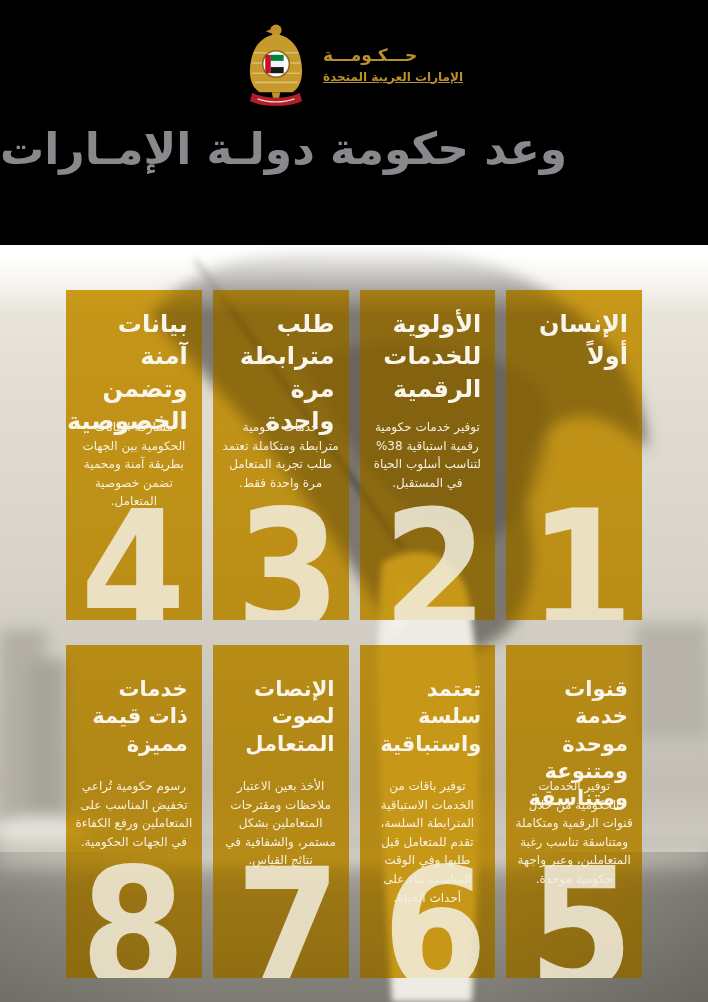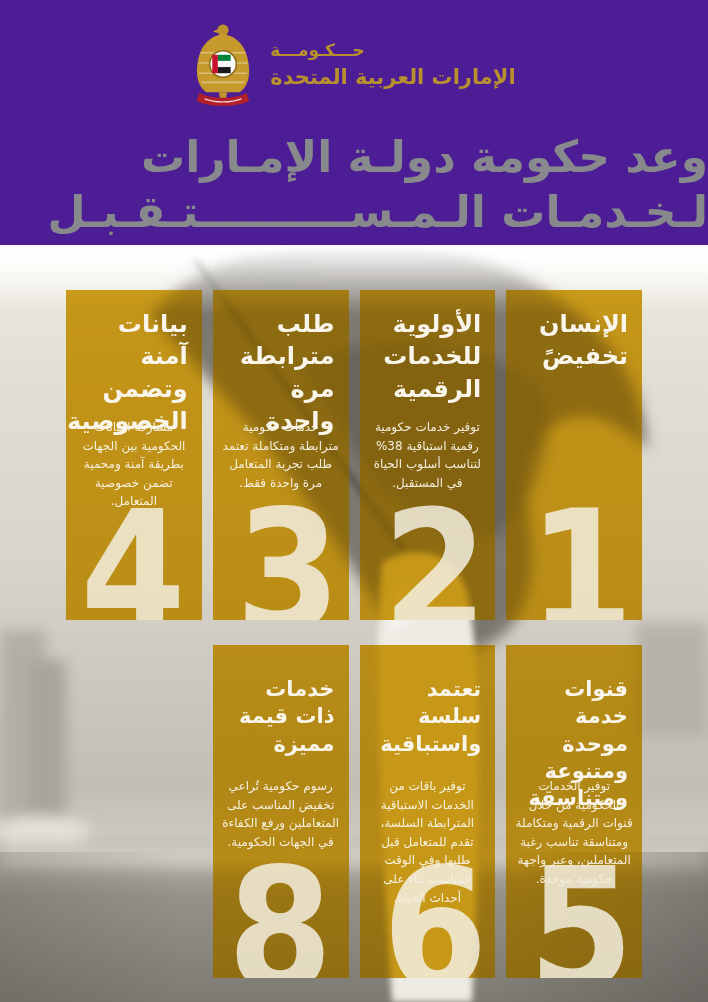--- a/index.html
+++ b/index.html
@@ -1,21 +1,21 @@
 <!DOCTYPE html>
 <html lang="ar" dir="rtl"><head>
 <meta charset="utf-8">
 <style>
   * { margin:0; padding:0; box-sizing:border-box; }
   html,body { background:#fff; }
   body { font-family:"DejaVu Sans", sans-serif; }
 
   .poster{
     position:relative; width:708px; height:1002px;
-    background:#4c1d95; overflow:hidden; margin:0 auto;
+    background:#000000; overflow:hidden; margin:0 auto;
   }
 
   
   .photo{
     position:absolute; left:0; top:245px; width:708px; height:757px;
     background:linear-gradient(180deg,
       #ffffff 0px, #f3f0ea 22px, #e9e5db 60px, #e2ddd3 150px,
       #d8d4ca 320px, #ccc8bf 440px, #c2beb5 540px, #ccc8bf 588px,
       #aeaaa2 618px, #96928a 650px, #8a8780 700px, #7d7a73 757px);
   }
@@ -29,22 +29,22 @@
     background:linear-gradient(90deg, rgba(58,56,52,.18) 0%, rgba(58,56,52,0) 25%,
                rgba(58,56,52,0) 70%, rgba(45,43,40,.25) 100%);
   }
 
   
   .header{ position:absolute; left:0; top:0; width:100%; }
   .logo{ display:flex; direction:ltr; justify-content:center; align-items:center;
          gap:16px; margin-top:22px; }
   .logo-text{ direction:rtl; text-align:left; color:#b8902d; }
   .logo-text .l1{ font-size:17px; font-weight:bold; letter-spacing:0; }
-  .logo-text .l2{ font-size:21px; font-weight:bold; margin-top:5px; }
-  .main-title{ margin-top:23px; text-align:right; color:#87898c;
+  .logo-text .l2{ font-size:12px; font-weight:bold; margin-top:5px;text-decoration:underline; }
+  .main-title{ margin-top:15px; text-align:left; color:#87898c;
                font-size:44px; font-weight:bold; line-height:1.26; direction:rtl; }
 
   
   .grid{
     position:absolute; left:66px; top:290px; width:576px;
     display:grid; grid-template-columns:repeat(4,1fr);
     grid-template-rows:330px 333px; column-gap:11px; row-gap:25px;
     direction:rtl;
   }
   .card{ position:relative; overflow:hidden; }
@@ -140,28 +140,27 @@
         <path d="M7,69 C17,75.5 43,75.5 53,69 L55.5,77 C43,83.5 17,83.5 4.5,77 Z" fill="#b11f29"></path>
         <path d="M12,75 C22,79 38,79 48,75" stroke="rgba(255,255,255,.8)" stroke-width="1.2" fill="none"></path>
       </svg>
       <div class="logo-text">
         <div class="l1">حـــكـومـــة</div>
         <div class="l2">الإمارات العربية المتحدة</div>
       </div>
     </div>
     <div class="main-title">
       <div>وعد حكومة دولـة الإمـارات</div>
-      <div>لـخـدمـات الـمـســــــــــتـقـبـل</div>
     </div>
   </div>
 
   <div class="grid">
 
     <div class="card">
-      <div class="card-title">الإنسان تخفيضً</div>
+      <div class="card-title">الإنسان أولاً</div>
       <div class="card-num">1</div>
     </div>
 
     <div class="card">
       <div class="card-title">الأولوية للخدمات الرقمية</div>
       <div class="card-desc">توفير خدمات حكومية رقمية استباقية 38% لتناسب أسلوب الحياة في المستقبل.</div>
       <div class="card-num">2</div>
     </div>
 
     <div class="card">
@@ -181,20 +180,25 @@
       <div class="card-desc">توفير الخدمات الحكومية من خلال قنوات الرقمية ومتكاملة ومتناسقة تناسب رغبة المتعاملين، وعبر واجهة حكومية موحدة.</div>
       <div class="card-num">5</div>
     </div>
 
     <div class="card row2">
       <div class="card-title">تعتمد سلسة واستباقية</div>
       <div class="card-desc">توفير باقات من الخدمات الاستباقية المترابطة السلسة، تقدم للمتعامل قبل طلبها وفي الوقت المناسب بناء على أحداث الحياة.</div>
       <div class="card-num">6</div>
     </div>
 
+    <div class="card row2">
+      <div class="card-title">الإنصات لصوت المتعامل</div>
+      <div class="card-desc">الأخذ بعين الاعتبار ملاحظات ومقترحات المتعاملين بشكل مستمر، والشفافية في نتائج القياس.</div>
+      <div class="card-num">7</div>
+    </div>
 
     <div class="card row2 num-inset">
       <div class="card-title">خدمات ذات قيمة مميزة</div>
       <div class="card-desc">رسوم حكومية تُراعي تخفيض المناسب على المتعاملين ورفع الكفاءة في الجهات الحكومية.</div>
       <div class="card-num">8</div>
     </div>
 
   </div>
 </div>
 

